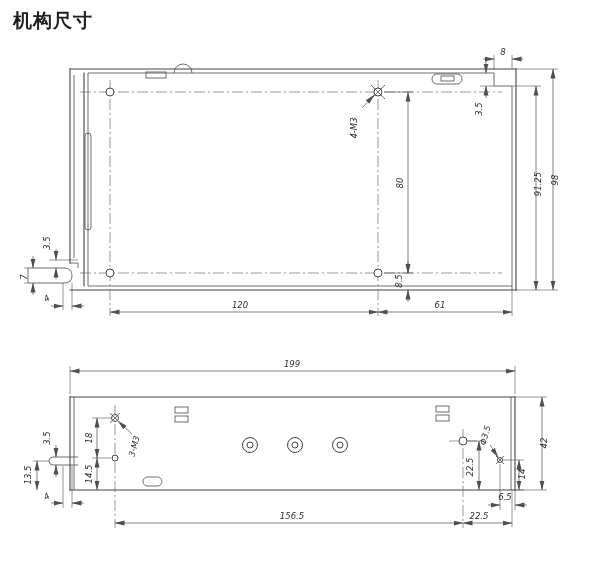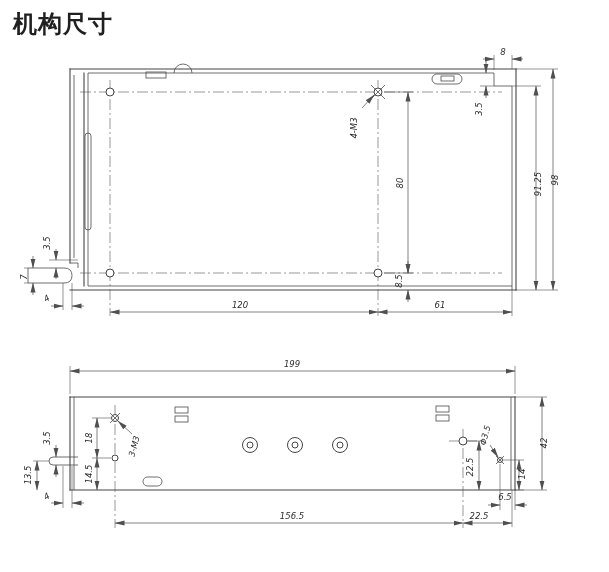--- a/index.html
+++ b/index.html
@@ -1,19 +1,19 @@
 <!DOCTYPE html>
 <html><head>
 <meta charset="utf-8">
 <style>
   html,body{margin:0;padding:0;background:#fff;}
   .page{position:relative;width:609px;height:572px;background:#fff;overflow:hidden;
         font-family:"DejaVu Sans",sans-serif;}
   .doc-title{position:absolute;left:13px;top:8px;font-family:"Liberation Serif","DejaVu Serif",serif;
-             font-size:24px;font-weight:700;color:#1f1f1f;letter-spacing:1px;}
+             font-size:19px;font-weight:700;color:#1f1f1f;letter-spacing:1px;}
   svg{position:absolute;left:0;top:0;}
   .outline{stroke:#454545;stroke-width:1.1;fill:none;stroke-linecap:square;}
   .thin{stroke:#4a4a4a;stroke-width:.8;fill:none;}
   .dim{stroke:#4f4f4f;stroke-width:.7;fill:none;}
   .ext{stroke:#4f4f4f;stroke-width:.6;fill:none;}
   .cl{stroke:#555;stroke-width:.6;stroke-dasharray:11 3 2 3;fill:none;}
   .hole{fill:#fff;stroke:#454545;stroke-width:1;}
   .dtext{font:italic 8.5px "DejaVu Sans",sans-serif;fill:#2b2b2b;}
 </style>
 </head>

